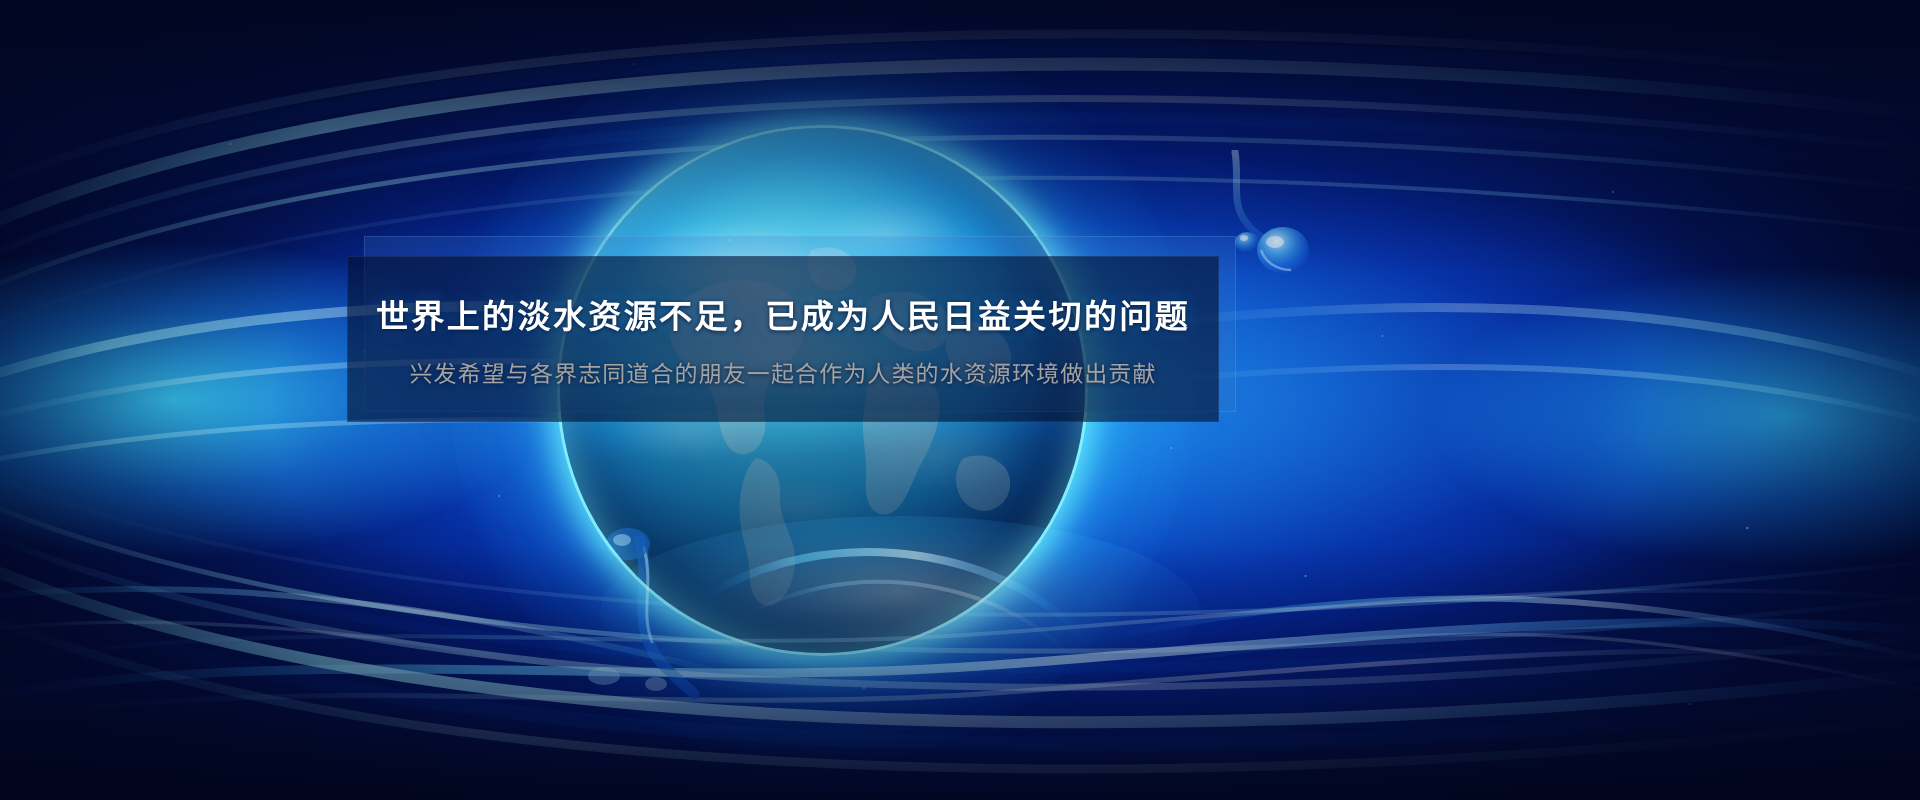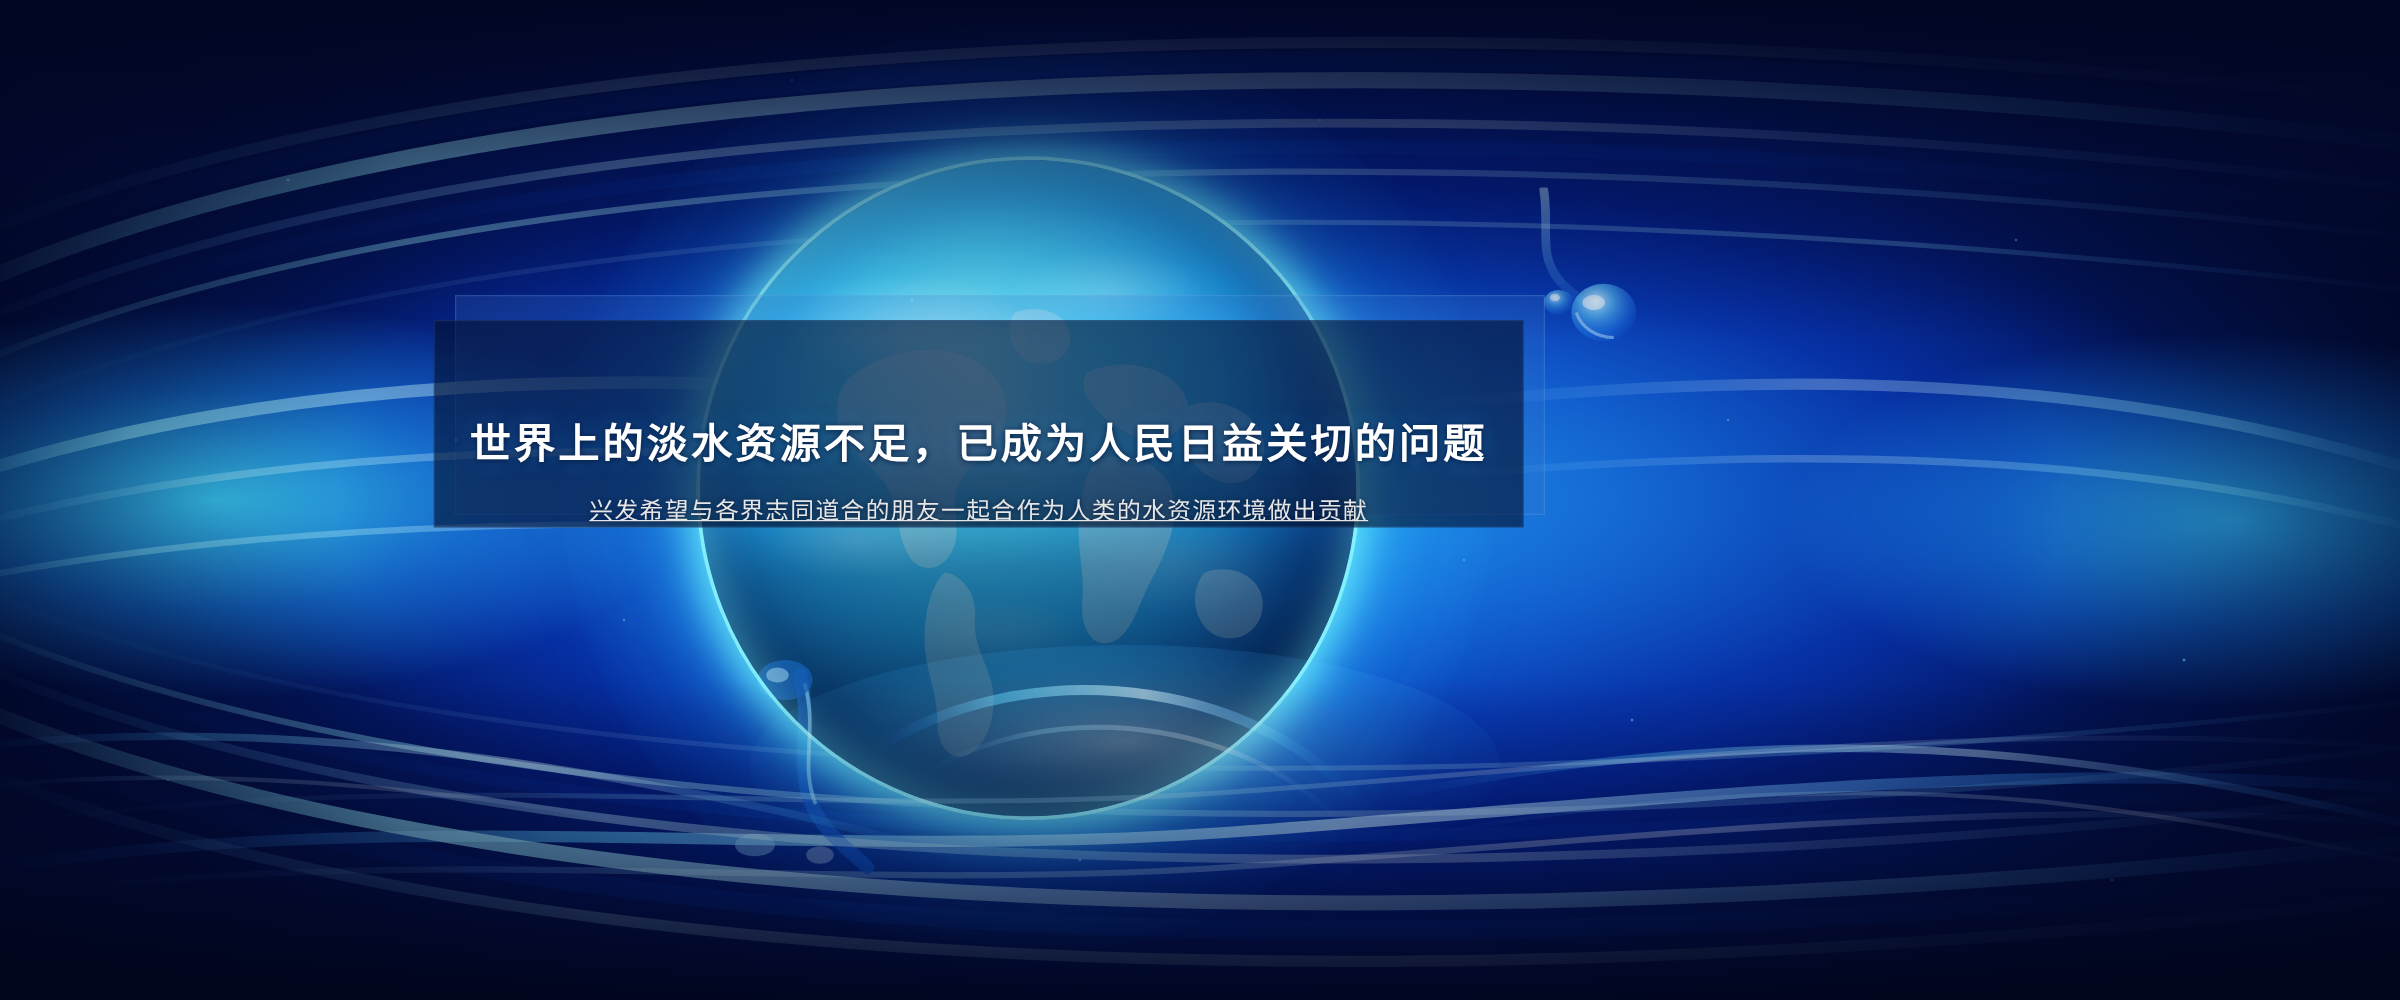--- a/index.html
+++ b/index.html
@@ -160,41 +160,40 @@
   }
   #panel-inner{
     position:absolute;
     left:347px; top:256px;
     width:872px; height:166px;
     background:rgba(4,16,48,.62);
     border:1px solid rgba(90,150,215,.16);
     display:flex;
     flex-direction:column;
     align-items:center;
-    justify-content:flex-end;
+    justify-content:center;
     gap:17px;
   }
   #headline{
     margin:0;
     font-size:33px;
     font-weight:700;
     letter-spacing:2.4px;
     color:#ffffff;
     white-space:nowrap;
     text-shadow:0 1px 5px rgba(0,18,48,.85), 0 0 16px rgba(40,140,220,.45);
   }
   #subhead{
     margin:0;
-    font-size:19px;
+    font-size:23px;
     font-weight:400;
     letter-spacing:1.1px;
-    color:#e5e5e5;
+    color:#a3a3a3;
     white-space:nowrap;
     text-shadow:0 1px 4px rgba(0,18,48,.80);
-    text-decoration:underline;
   }
 </style>
 </head>
 <body>
 
 <div class="stage">
 
   <div class="layer" id="bg-base"></div>
   <div class="layer" id="bg-eye"></div>
   <div class="layer" id="bg-lobe-left"></div>

